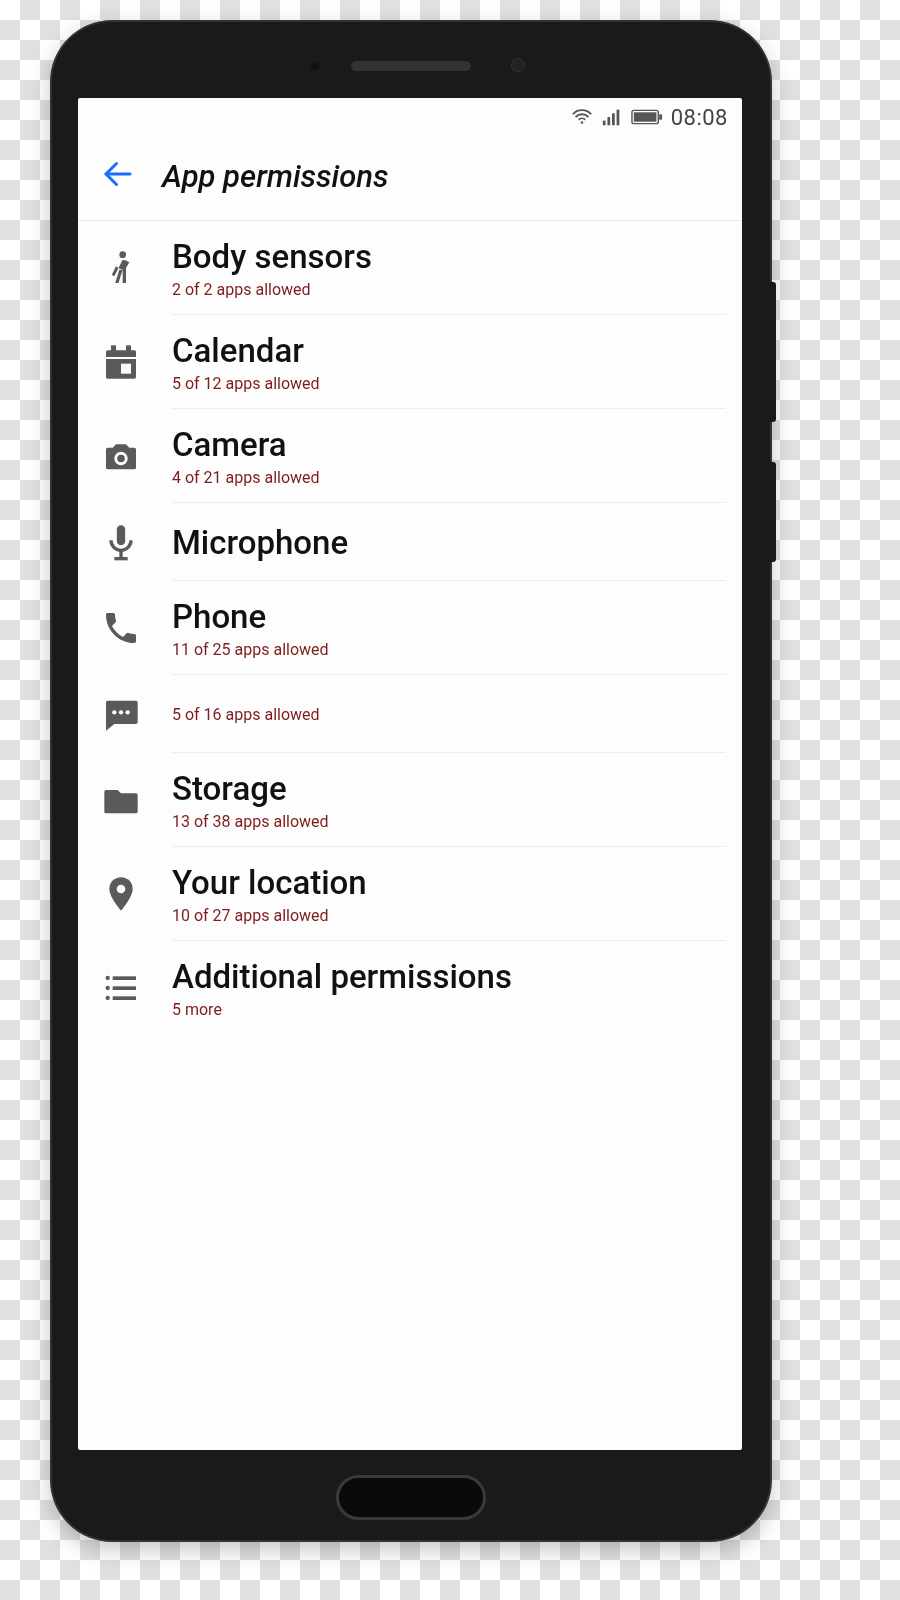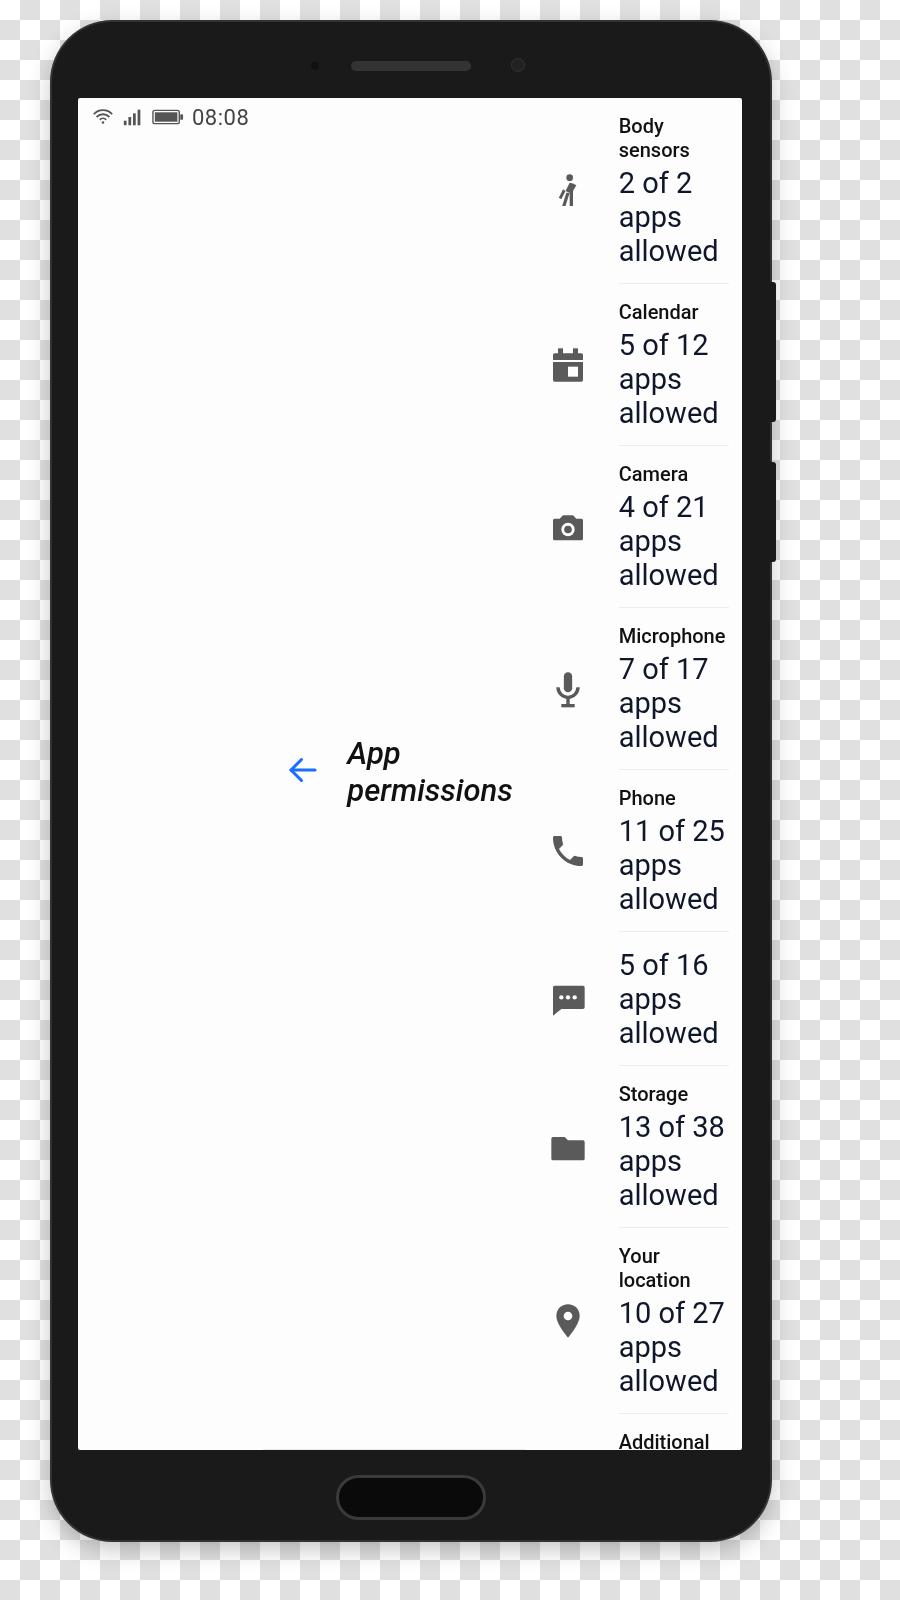--- a/index.html
+++ b/index.html
@@ -90,20 +90,21 @@
   .screen {
     position: absolute;
     top: 76px;
     left: 26px;
     width: 664px;
     height: 1352px;
     background: #fdfdfd;
     border-radius: 2px;
     overflow: hidden;
     display: flex;
+    flex-direction: column;
   }
 
   .status-bar {
     height: 38px;
     display: flex;
     justify-content: flex-end;
     align-items: center;
     gap: 8px;
     padding: 0 14px;
     font-size: 22px;
@@ -147,22 +148,22 @@
   .row .icon {
     width: 46px;
     height: 46px;
     display: flex;
     align-items: center;
     justify-content: center;
     color: #5a5a5a;
     flex-shrink: 0;
   }
   .row .txt { display: flex; flex-direction: column; gap: 4px; }
-  .row .title { font-size: 20px; font-weight: 500; color: #111; }
-  .row .sub { font-size: 29px; color: #0f172a; }
+  .row .title { font-size: 33px; font-weight: 500; color: #111; }
+  .row .sub { font-size: 16px; color: #7f1d1d; }
 
 </style>
 </head>
 <body>
 
 <div class="phone-frame">
   <div class="side-button-1"></div>
   <div class="side-button-2"></div>
   <div class="speaker"></div>
   <div class="camera-dot"></div>
@@ -260,21 +261,20 @@
         <span class="icon">
           <svg width="40" height="40" viewBox="0 0 24 24" fill="currentColor">
             <rect x="9.5" y="2" width="5" height="12" rx="2.5"></rect>
             <path d="M6 11 a6 6 0 0 0 12 0" fill="none" stroke="currentColor" stroke-width="2"></path>
             <rect x="11" y="17" width="2" height="4"></rect>
             <rect x="8" y="21" width="8" height="2"></rect>
           </svg>
         </span>
         <div class="txt">
           <span class="title">Microphone</span>
-          <span class="sub">7 of 17 apps allowed</span>
         </div>
       </div>
 
       <div class="row">
         <span class="icon">
           <svg width="40" height="40" viewBox="0 0 24 24" fill="currentColor">
             <path d="M6.6 10.8 c1.4 2.8 3.8 5.2 6.6 6.6 l2.2-2.2 c.3-.3.7-.4 1-.2 1.2.4 2.4.6 3.6.6 .6 0 1 .4 1 1 V20 c0 .6-.4 1-1 1 C10.6 21 3 13.4 3 4 3 3.4 3.4 3 4 3 h3.4 c.6 0 1 .4 1 1 0 1.2.2 2.4.6 3.6 .1.3 0 .7-.2 1 L6.6 10.8z"></path>
           </svg>
         </span>
         <div class="txt">

